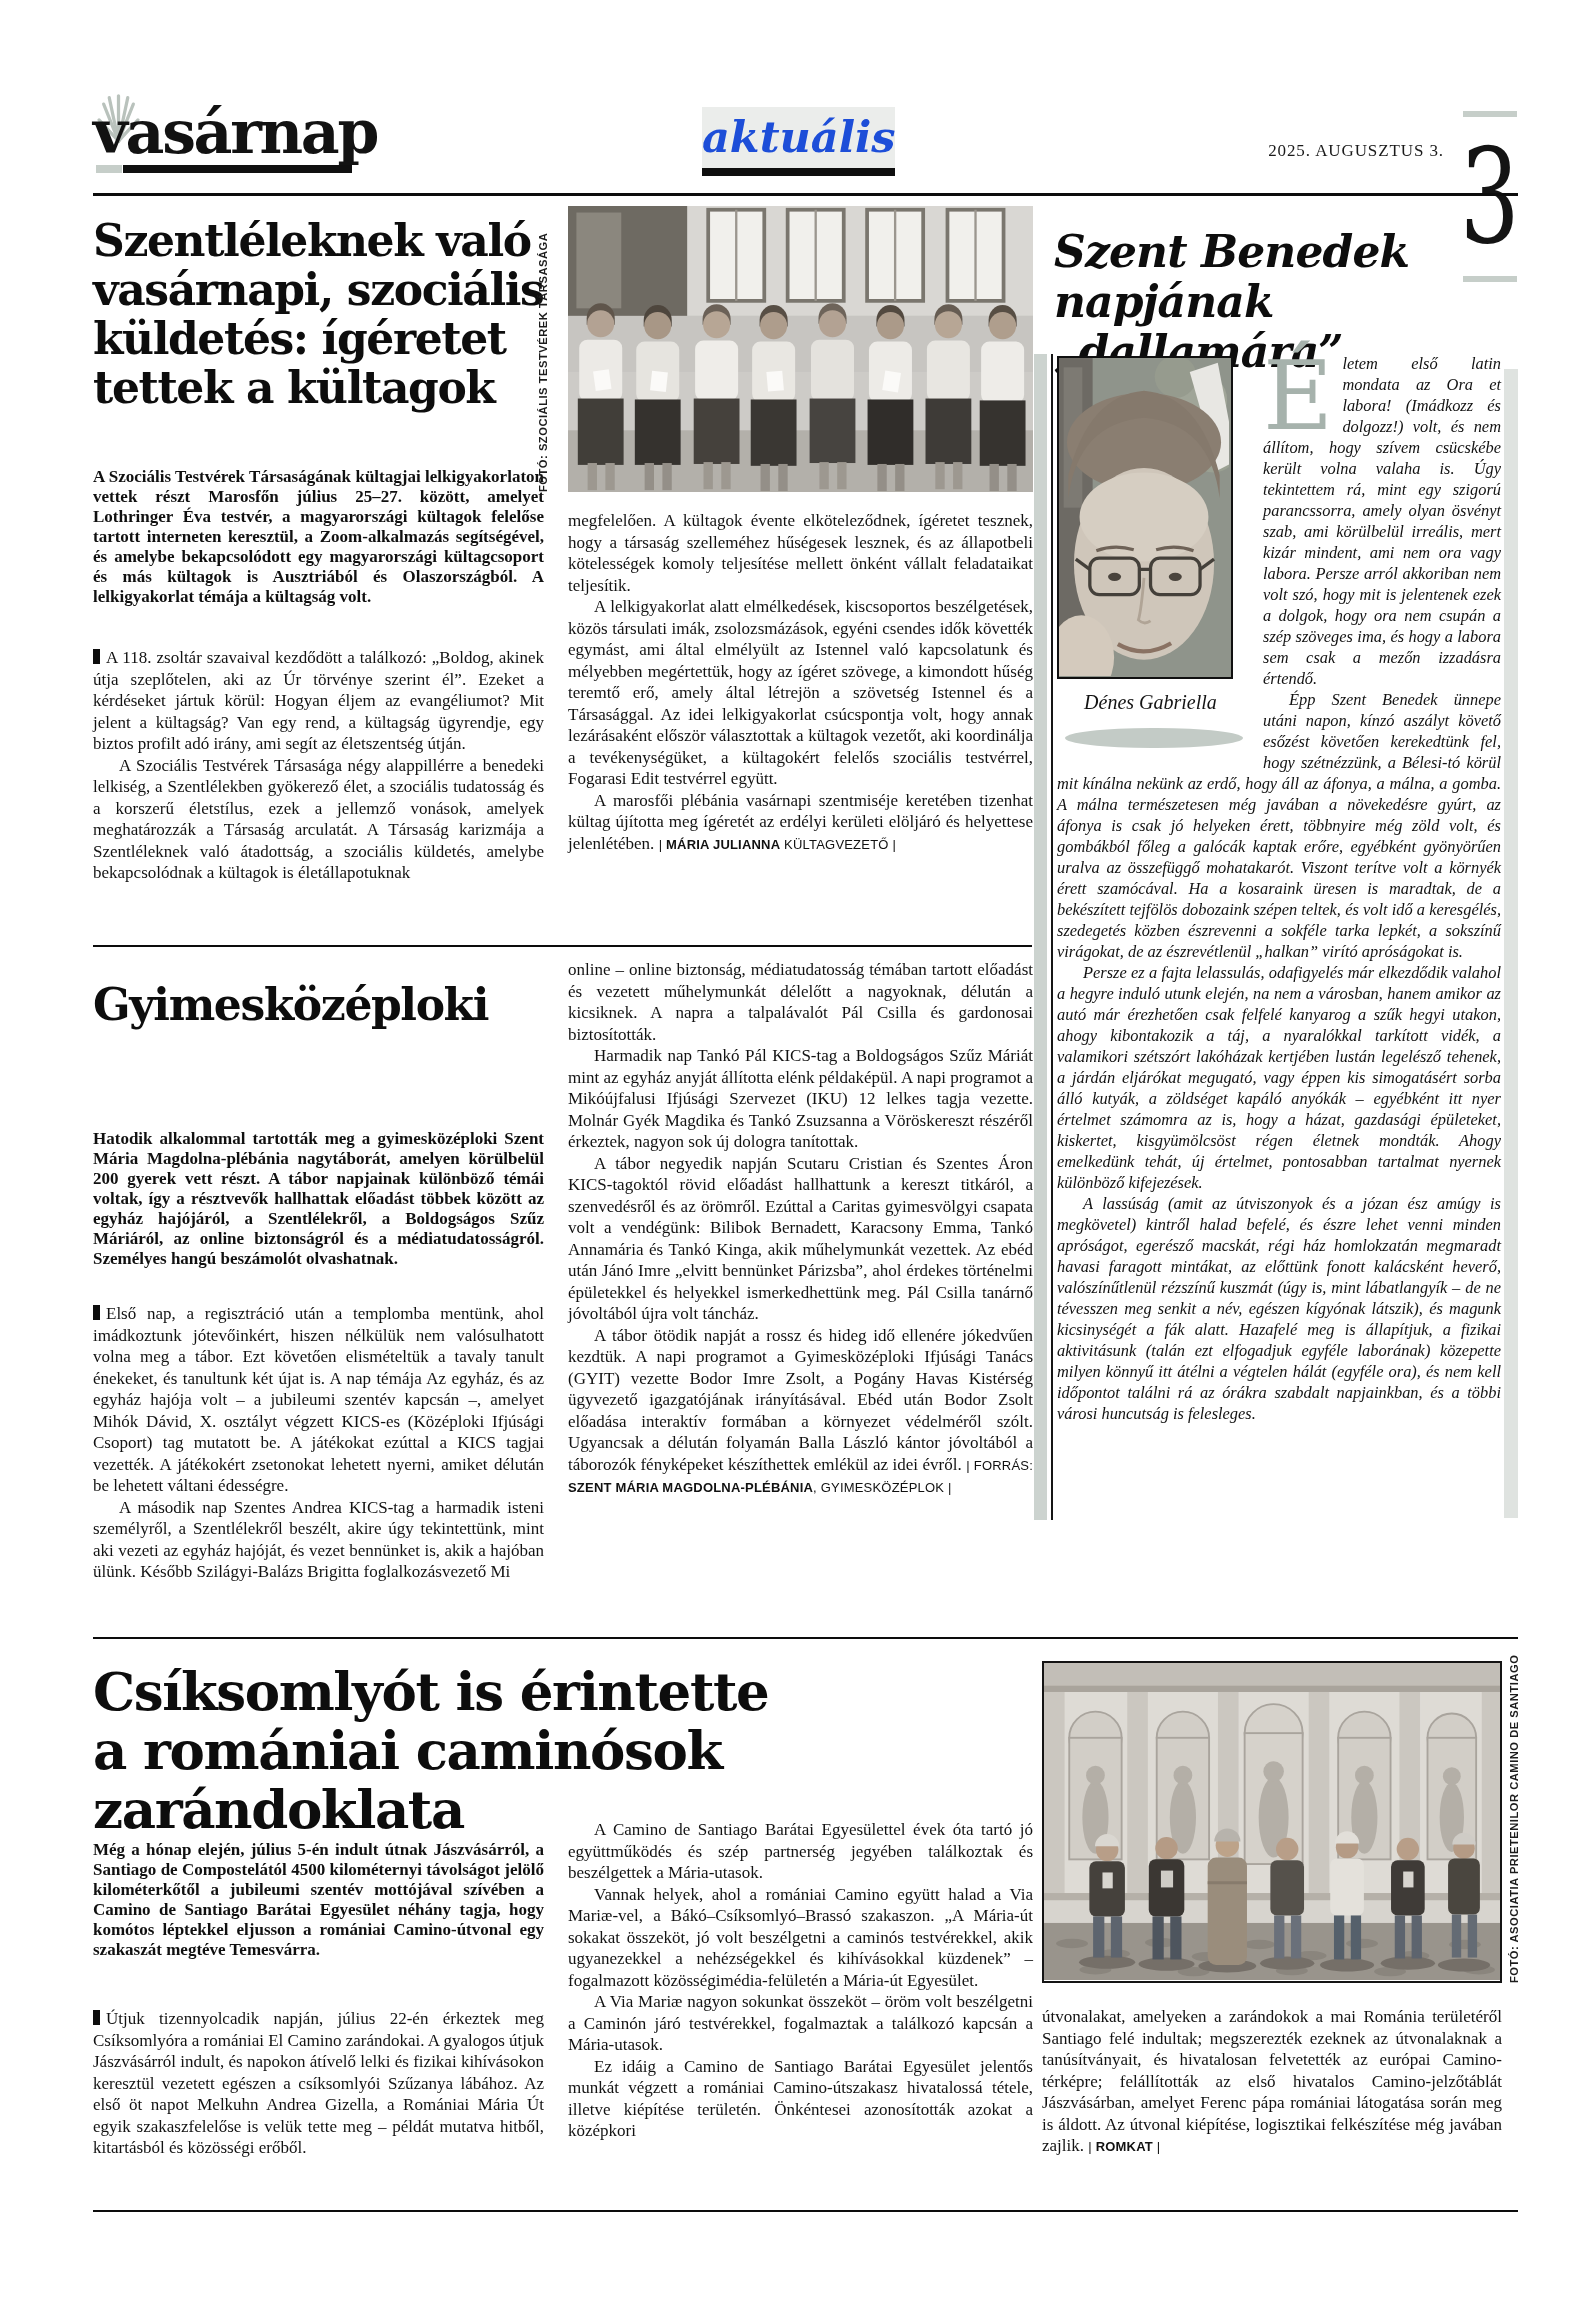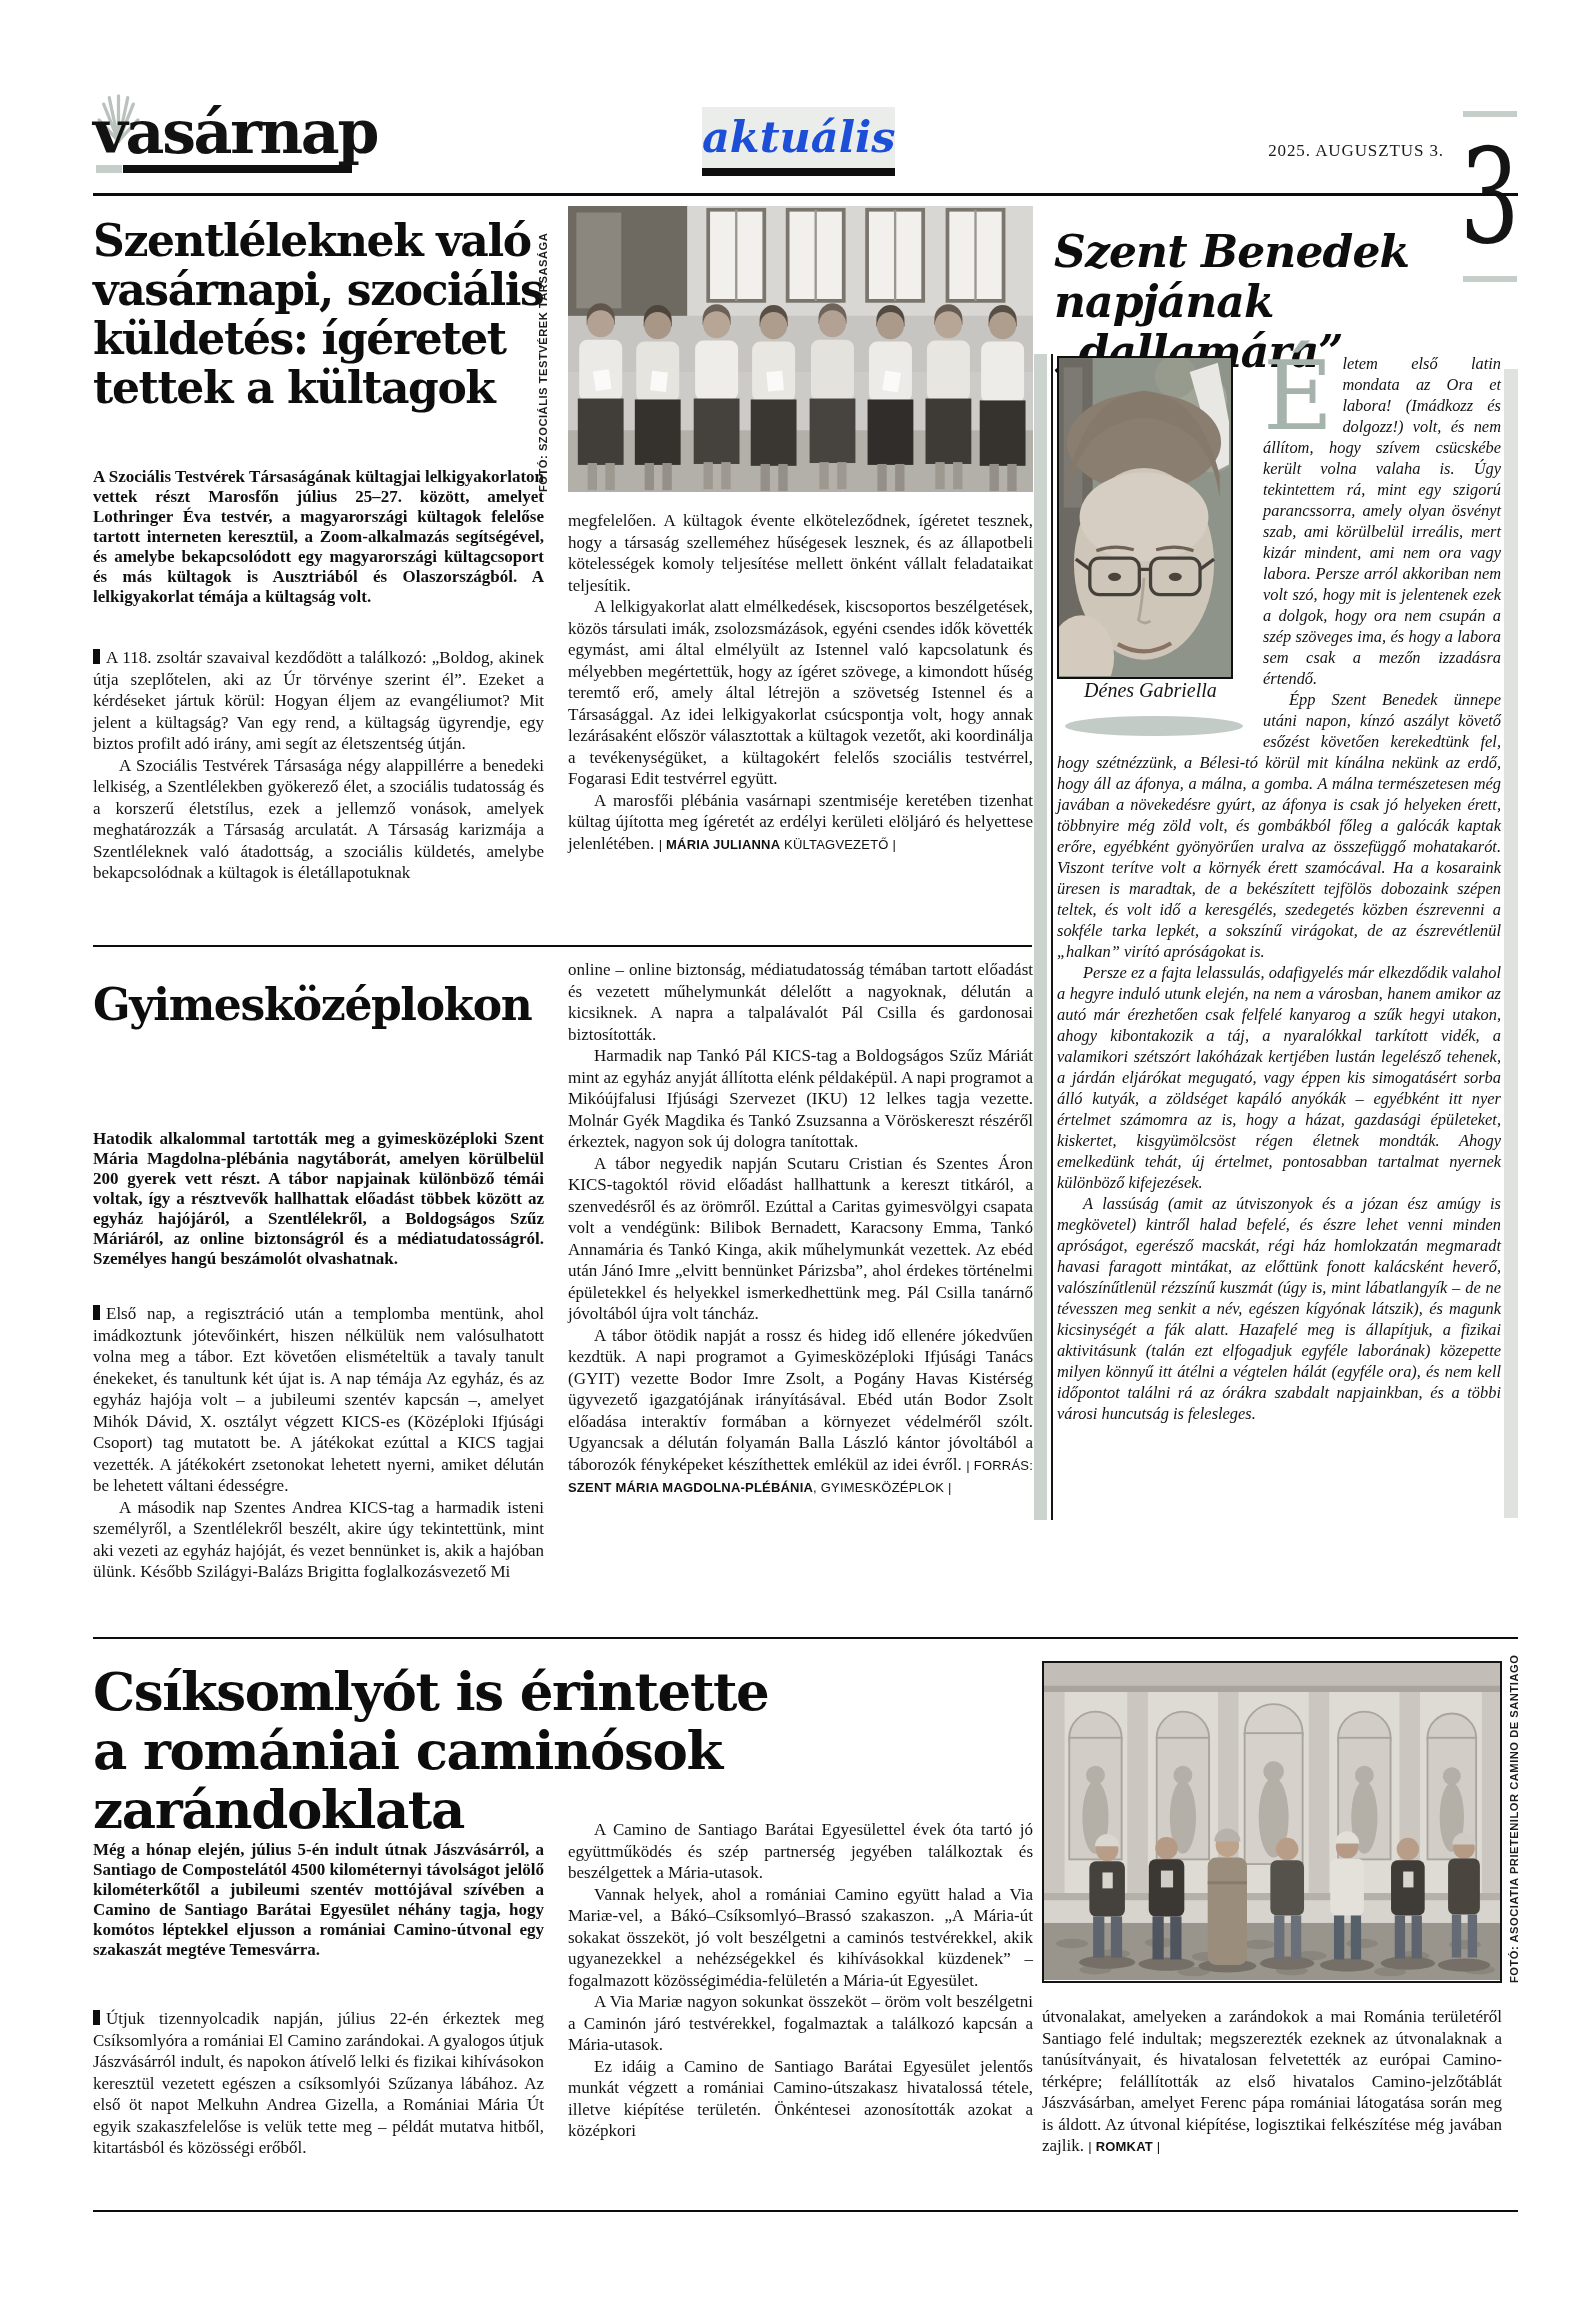--- a/index.html
+++ b/index.html
@@ -45,21 +45,21 @@
 
   
   .vbar-gray { background:#ccd3cf; }
   .vbar-dark { background:#151515; }
   .dropcap {
     float:left; font-family:"DejaVu Serif", serif; font-size:96px; line-height:75px;
     color:#a6b2ac; margin:5.6px 9.3px 2.8px 0; font-style:normal; font-weight:normal;
   }
   .szb-figure { float:left; width:193px; margin:2.8px 13px 3.7px 0; }
   .szb-photo  { width:176px; height:323px; border:2.8px solid #101010; background:#8f948b; }
-  .szb-caption{ font-family:"Liberation Serif", serif; font-style:italic; font-size:20px; text-align:center; width:187px; margin-top:0; color:#141414; }
+  .szb-caption{ font-family:"Liberation Serif", serif; font-style:italic; font-size:20px; text-align:center; width:187px; margin-top:12px; color:#141414; }
   .szb-ellipse{ width:178px; height:20.6px; background:#c3cbc6; border-radius:50%; margin:14px auto 0 auto; }
 
   
   .vcap {
     position:absolute; writing-mode:vertical-rl; transform:rotate(180deg);
     font-family:"Liberation Sans", sans-serif; font-weight:bold; font-size:11.2px;
     letter-spacing:0.5px; color:#1c1c1c; text-align:left; white-space:nowrap;
   }
   .photo-frame { border:2.3px solid #141414; }
   svg { display:block; }
@@ -209,21 +209,21 @@
     <p>megfelelően. A kültagok évente elköteleződnek, ígéretet tesznek, hogy a társaság szelleméhez hűségesek lesznek, és az állapotbeli kötelességek komoly teljesítése mellett önként vállalt feladataikat teljesítik.</p>
     <p class="indent">A lelkigyakorlat alatt elmélkedések, kiscsoportos beszélgetések, közös társulati imák, zsolozsmázások, egyéni csendes idők követték egymást, ami által elmélyült az Istennel való kapcsolatunk és mélyebben megértettük, hogy az ígéret szövege, a kimondott hűség teremtő erő, amely által létrejön a szövetség Istennel és a Társasággal. Az idei lelkigyakorlat csúcspontja volt, hogy annak lezárásaként először választottak a kültagok vezetőt, aki koordinálja a tevékenységüket, a kültagokért felelős szociális testvérrel, Fogarasi Edit testvérrel együtt.</p>
     <p class="indent">
       <span>A marosfői plébánia vasárnapi szentmiséje keretében tizenhat kültag újította meg ígéretét az erdélyi kerületi elöljáró és helyettese jelenlétében. </span><span class="byline"><span>| </span><span class="b">MÁRIA JULIANNA</span><span> KÜLTAGVEZETŐ |</span></span>
     </p>
   </div>
 
   <div class="abs hrule" style="left:93px; top:945px; width:939px; height:1.9px;"></div>
 
   <div class="abs headline h-std" style="left:93px; top:980px; width:472px;">
-    <div>Gyimesközéplokon</div>
+    <div>Gyimesközéploki</div>
   </div>
 
   <div class="abs lead" style="left:93px; top:1129px; width:451px;">Hatodik alkalommal tartották meg a gyimesközéploki Szent Mária Magdolna-plébánia nagytáborát, amelyen körülbelül 200 gyerek vett részt. A tábor napjainak különböző témái voltak, így a résztvevők hallhattak előadást többek között az egyház hajójáról, a Szentlélekről, a Boldogságos Szűz Máriáról, az online biztonságról és a médiatudatosságról. Személyes hangú beszámolót olvashatnak.</div>
 
   <div class="abs serif-body" style="left:93px; top:1303px; width:451px;">
     <p><span class="pmark"></span><span>Első nap, a regisztráció után a templomba mentünk, ahol imádkoztunk jótevőinkért, hiszen nélkülük nem valósulhatott volna meg a tábor. Ezt követően elismételtük a tavaly tanult énekeket, és tanultunk két újat is. A nap témája Az egyház, és az egyház hajója volt – a jubileumi szentév kapcsán –, amelyet Mihók Dávid, X. osztályt végzett KICS-es (Középloki Ifjúsági Csoport) tag mutatott be. A játékokat ezúttal a KICS tagjai vezették. A játékokért zsetonokat lehetett nyerni, amiket délután be lehetett váltani édességre.</span></p>
     <p class="indent">A második nap Szentes Andrea KICS-tag a harmadik isteni személyről, a Szentlélekről beszélt, akire úgy tekintettünk, mint aki vezeti az egyház hajóját, és vezet bennünket is, akik a hajóban ülünk. Később Szilágyi-Balázs Brigitta foglalkozásvezető Mi</p>
   </div>
 
   <div class="abs serif-body" style="left:568px; top:959px; width:465px;">

